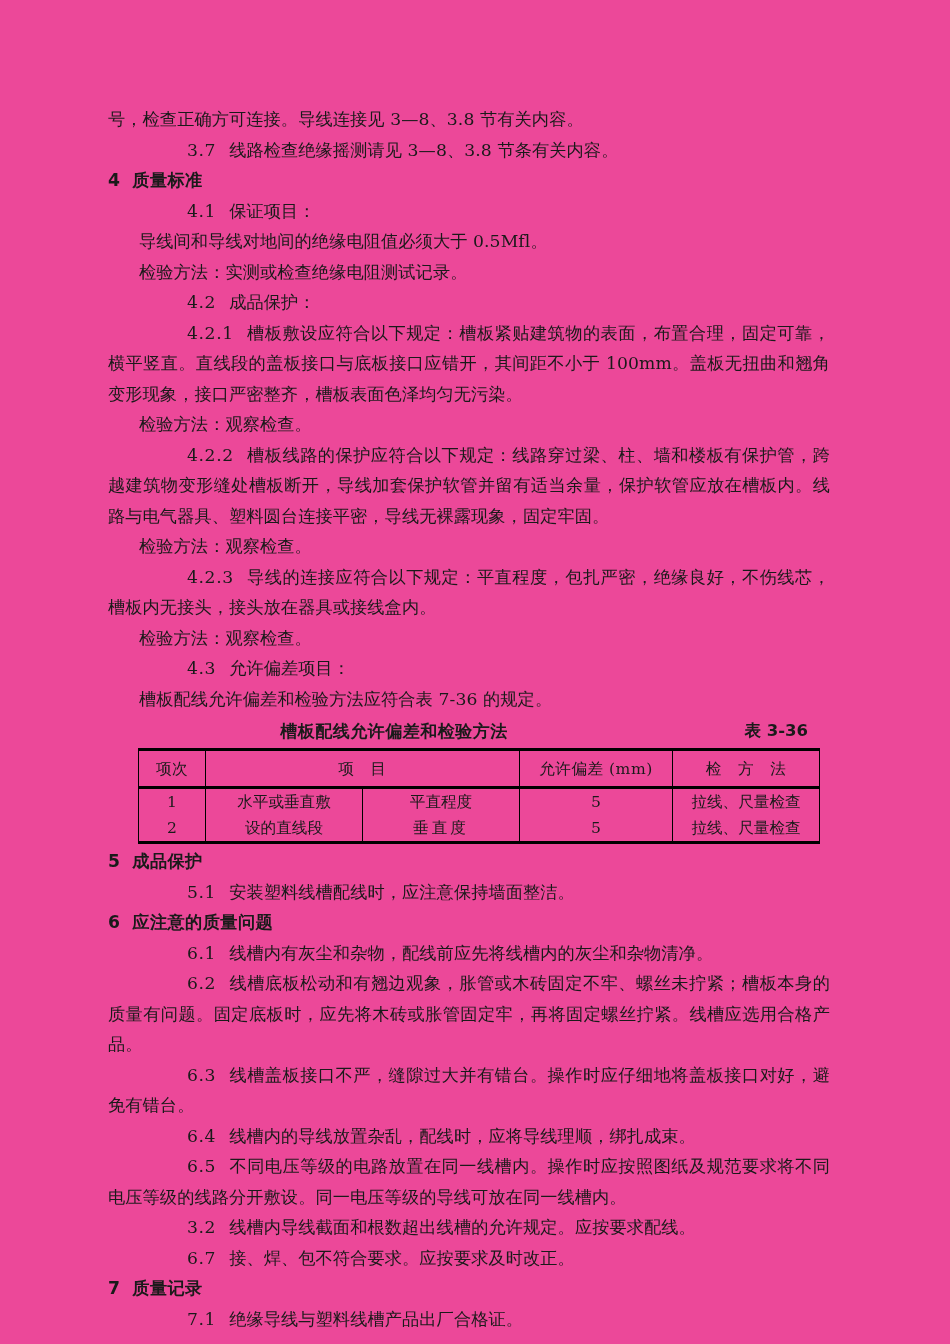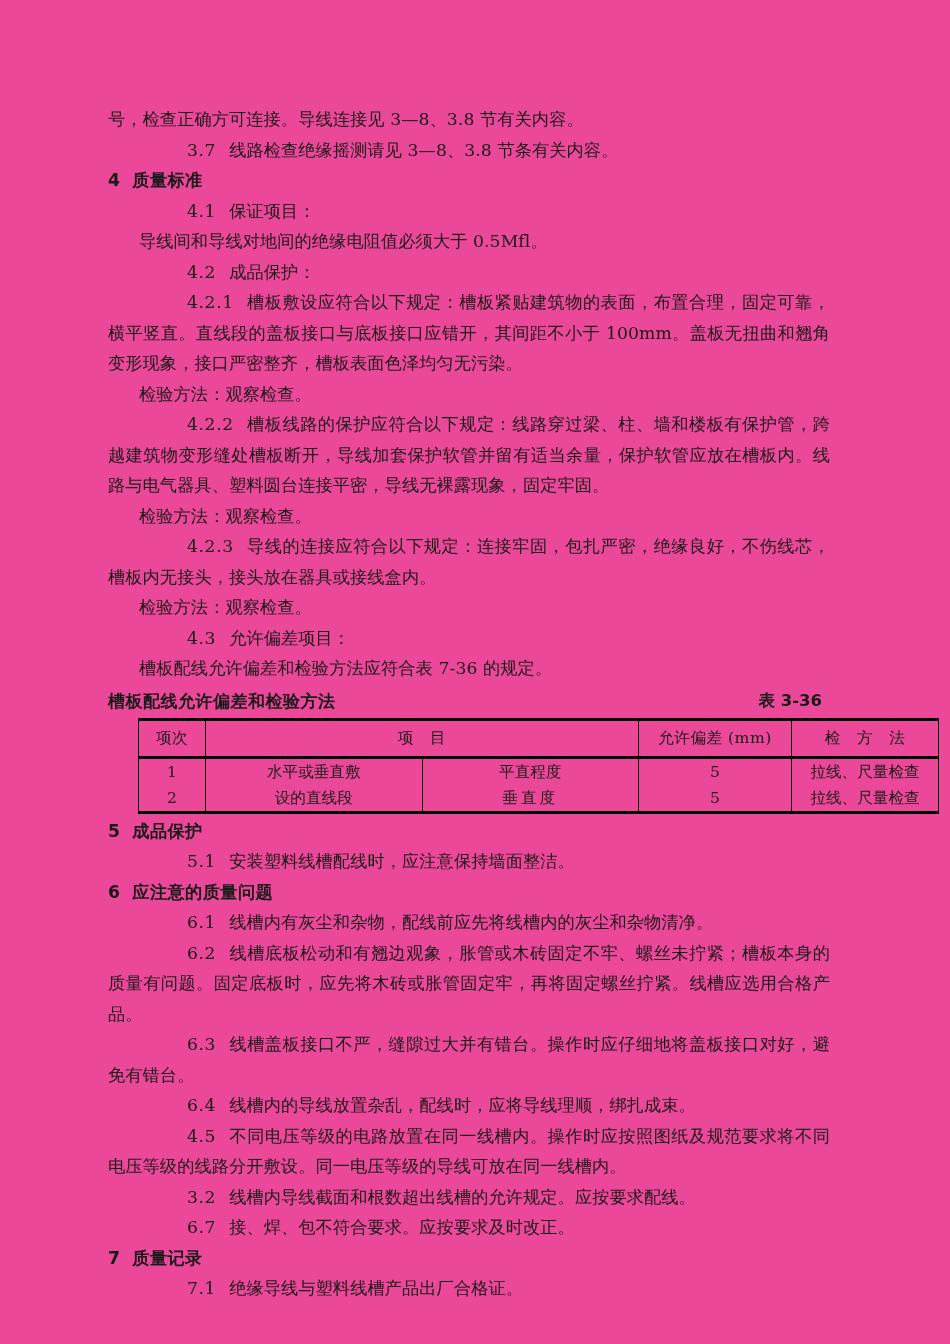--- a/index.html
+++ b/index.html
@@ -70,37 +70,38 @@
   .table-block { margin-top: 6px; }
   .table-caption-row {
     position: relative;
     height: 28px;
     font-size: 17px;
   }
   .table-caption {
     position: absolute;
     left: 0;
     right: 0;
+    text-align: center;
     font-family: Liberation Serif, serif;
     font-weight: bold;
     font-size: 17px;
     letter-spacing: 0.5px;
     padding-right: 150px;
   }
   .table-number {
     position: absolute;
-    right: 8px;
+    right: 22px;
     top: 0;
     font-family: "DejaVu Sans", "Liberation Sans", sans-serif;
     font-weight: bold;
     font-size: 16.5px;
   }
   table.spec {
     border-collapse: collapse;
-    width: 801px;
+    width: 682px;
     margin-left: 30px;
     font-size: 15.6px;
     table-layout: fixed;
   }
   table.spec td, table.spec th {
     border: 1px solid #000;
     text-align: center;
     font-weight: normal;
     padding: 1px 2px;
     line-height: 24px;
@@ -131,32 +132,33 @@
     <p class="para cont">号，检查正确方可连接。导线连接见 3—8、3.8 节有关内容。</p>
 
     <p class="para ind2"><span class="numlbl">3.7</span><span class="gap"></span><span>线路检查绝缘摇测请见 3—8、3.8 节条有关内容。</span></p>
 
     <p class="heading"><span class="hnum">4</span><span>质量标准</span></p>
 
     <p class="para ind2"><span class="numlbl">4.1</span><span class="gap"></span><span>保证项目：</span></p>
 
     <p class="para ind-half">导线间和导线对地间的绝缘电阻值必须大于 0.5Mfl。</p>
 
+    <p class="para ind-half">检验方法：实测或检查绝缘电阻测试记录。</p>
 
     <p class="para ind2"><span class="numlbl">4.2</span><span class="gap"></span><span>成品保护：</span></p>
 
     <p class="para ind2"><span class="numlbl">4.2.1</span><span class="gap"></span><span>槽板敷设应符合以下规定：槽板紧贴建筑物的表面，布置合理，固定可靠，横平竖直。直线段的盖板接口与底板接口应错开，其间距不小于 100mm。盖板无扭曲和翘角变形现象，接口严密整齐，槽板表面色泽均匀无污染。</span></p>
 
     <p class="para ind-half">检验方法：观察检查。</p>
 
     <p class="para ind2"><span class="numlbl">4.2.2</span><span class="gap"></span><span>槽板线路的保护应符合以下规定：线路穿过梁、柱、墙和楼板有保护管，跨越建筑物变形缝处槽板断开，导线加套保护软管并留有适当余量，保护软管应放在槽板内。线路与电气器具、塑料圆台连接平密，导线无裸露现象，固定牢固。</span></p>
 
     <p class="para ind-half">检验方法：观察检查。</p>
 
-    <p class="para ind2"><span class="numlbl">4.2.3</span><span class="gap"></span><span>导线的连接应符合以下规定：连接牢固，包扎严密，绝缘良好，不伤线芯，槽板内无接头，接头放在器具或接线盒内。</span></p>
+    <p class="para ind2"><span class="numlbl">4.2.3</span><span class="gap"></span><span>导线的连接应符合以下规定：平直程度，包扎严密，绝缘良好，不伤线芯，槽板内无接头，接头放在器具或接线盒内。</span></p>
 
     <p class="para ind-half">检验方法：观察检查。</p>
 
     <p class="para ind2"><span class="numlbl">4.3</span><span class="gap"></span><span>允许偏差项目：</span></p>
 
     <p class="para ind-half">槽板配线允许偏差和检验方法应符合表 7-36 的规定。</p>
 
     <div class="table-block">
       <div class="table-caption-row">
         <div class="table-caption">槽板配线允许偏差和检验方法</div>
@@ -198,21 +200,21 @@
     <p class="heading"><span class="hnum">6</span><span>应注意的质量问题</span></p>
 
     <p class="para ind2"><span class="numlbl">6.1</span><span class="gap"></span><span>线槽内有灰尘和杂物，配线前应先将线槽内的灰尘和杂物清净。</span></p>
 
     <p class="para ind2"><span class="numlbl">6.2</span><span class="gap"></span><span>线槽底板松动和有翘边观象，胀管或木砖固定不牢、螺丝未拧紧；槽板本身的质量有问题。固定底板时，应先将木砖或胀管固定牢，再将固定螺丝拧紧。线槽应选用合格产品。</span></p>
 
     <p class="para ind2"><span class="numlbl">6.3</span><span class="gap"></span><span>线槽盖板接口不严，缝隙过大并有错台。操作时应仔细地将盖板接口对好，避免有错台。</span></p>
 
     <p class="para ind2"><span class="numlbl">6.4</span><span class="gap"></span><span>线槽内的导线放置杂乱，配线时，应将导线理顺，绑扎成束。</span></p>
 
-    <p class="para ind2"><span class="numlbl">4.5</span><span class="gap"></span><span>不同电压等级的电路放置在同一线槽内。操作时应按照图纸及规范要求将不同电压等级的线路分开敷设。同一电压等级的导线可放在同一线槽内。</span></p>
+    <p class="para ind2"><span class="numlbl">6.5</span><span class="gap"></span><span>不同电压等级的电路放置在同一线槽内。操作时应按照图纸及规范要求将不同电压等级的线路分开敷设。同一电压等级的导线可放在同一线槽内。</span></p>
 
     <p class="para ind2"><span class="numlbl">3.2</span><span class="gap"></span><span>线槽内导线截面和根数超出线槽的允许规定。应按要求配线。</span></p>
 
     <p class="para ind2"><span class="numlbl">6.7</span><span class="gap"></span><span>接、焊、包不符合要求。应按要求及时改正。</span></p>
 
     <p class="heading"><span class="hnum">7</span><span>质量记录</span></p>
 
     <p class="para ind2"><span class="numlbl">7.1</span><span class="gap"></span><span>绝缘导线与塑料线槽产品出厂合格证。</span></p>
 
   </div>

